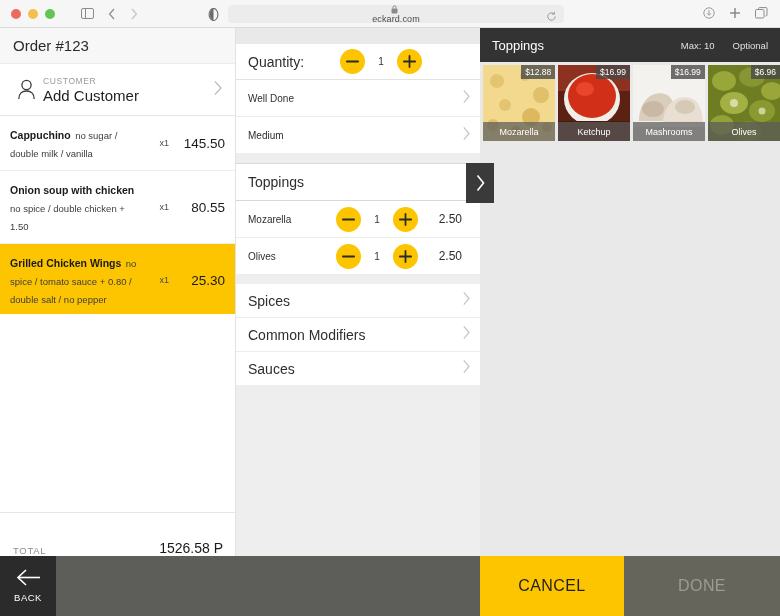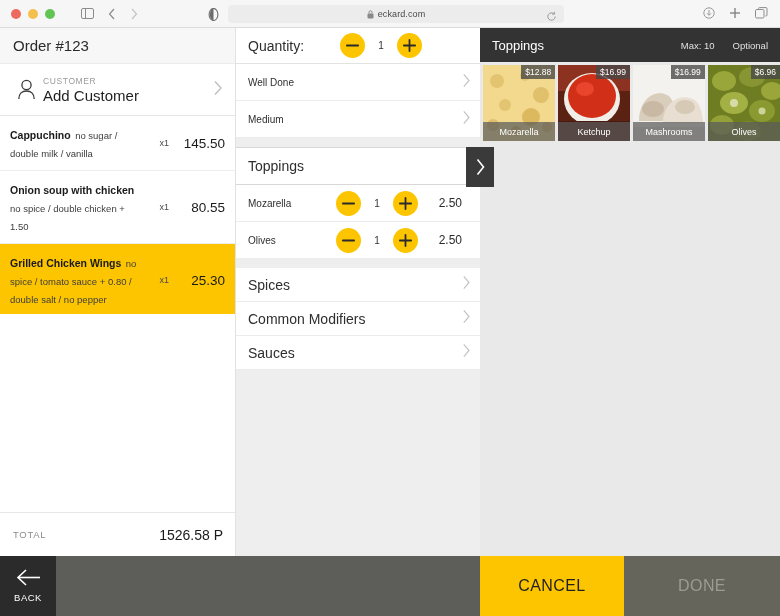--- a/index.html
+++ b/index.html
@@ -25,20 +25,21 @@
 
   .chrome-icons-left { display: flex; align-items: center; gap: 14px; margin-left: 26px; }
   .chrome-icon { color: #878787; display: flex; align-items: center; justify-content: center; }
 
   .url-wrap { position: absolute; left: 228px; width: 336px; height: 18px; top: 5px; }
   .url-bar {
     width: 100%; height: 100%;
     background: #ececec; border-radius: 4px;
     display: flex; align-items: center; justify-content: center;
     position: relative;
+    flex-direction: column;
   }
   .url-text { font-size: 9px; color: #4a4a4a; letter-spacing: .1px; }
   .lock { margin-right: 4px; display: inline-flex; }
   .reload { position: absolute; right: 7px; top: 3px; color: #999; }
 
   .reader-icon { position: absolute; left: 208px; top: 8px; }
 
   .chrome-icons-right { position: absolute; right: 12px; top: 7px; display: flex; gap: 14px; align-items: center; color: #8c8c8c; }
 
   
@@ -77,29 +78,29 @@
   }
   .order-item.selected { background: #fdc500; border-bottom: 1px solid #f0bc00; justify-content: center; }
   .oi-main { flex: 1; padding-right: 4px; }
   .oi-name { font-size: 10.5px; font-weight: bold; color: #1a1a1a; line-height: 1.25; }
   .oi-mods { font-size: 9.5px; color: #3d3d3d; margin-top: 2px; line-height: 1.3; }
   .oi-qty { font-size: 9px; color: #4a4a4a; width: 24px; text-align: right; }
   .oi-price { font-size: 13.5px; color: #1a1a1a; width: 56px; text-align: right; }
 
   .spacer { flex: 1; }
   .total-row {
-    height: 44px; display: flex; align-items: center; justify-content: space-between;
+    height: 44px; display: flex; align-items: flex-end; justify-content: space-between;
     padding: 0 12px 0 13px; border-top: 1px solid #e6e6e6;
   }
   .total-label { font-size: 9.5px; color: #8c8c8c; letter-spacing: .7px; }
   .total-value { font-size: 14px; color: #1a1a1a; }
 
   
   .mod-panel {
-    position: absolute; left: 236px; top: 0; width: 244px; height: 528px;
+    position: absolute; left: 236px; top: 16px; width: 244px; height: 528px;
     background: #eeeeee;
   }
   .mod-row {
     background: #ffffff; height: 37px;
     display: flex; align-items: center;
     padding: 0 10px 0 12px;
     border-bottom: 1px solid #ececec;
     position: relative;
   }
   .mod-row.qty { height: 36px; border-bottom: 1px solid #e2e2e2; }

